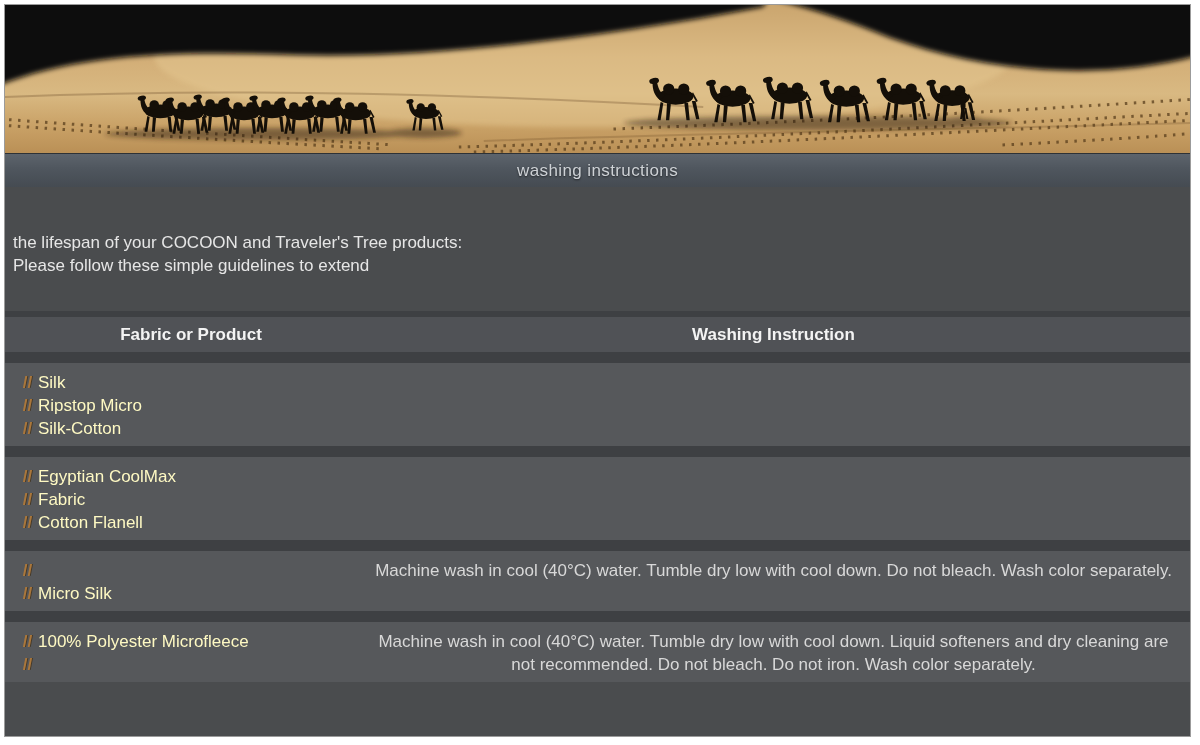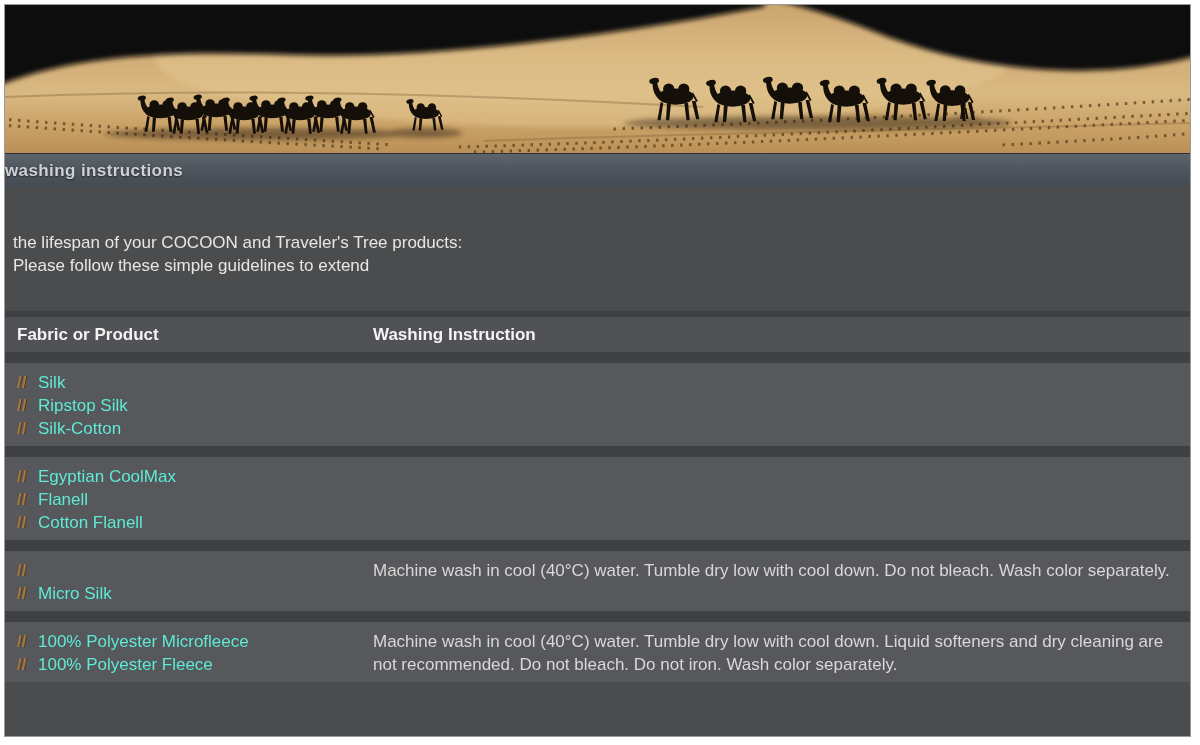--- a/index.html
+++ b/index.html
@@ -10,49 +10,49 @@
   }
   .content{
     position:absolute;top:4px;left:4px;width:1187px;height:733px;
     border:1px solid #9b9b9b;box-sizing:border-box;overflow:hidden;
     background:#4a4c4e;
   }
   
   .hero{width:100%;height:148px;display:block;background:#c9a066;}
   
   .title-bar{
-    height:34px;display:flex;align-items:center;justify-content:flex-start;
+    height:34px;display:flex;align-items:center;justify-content:center;
     background:linear-gradient(#5d646c 0%, #4f565e 45%, #454b52 100%);
-    border-top:1px solid #2e3236;box-sizing:border-box;font-weight:bold;
+    border-top:1px solid #2e3236;box-sizing:border-box;
   }
   .title-bar span{
     color:#ced2d6;font-size:17px;letter-spacing:.4px;
     text-shadow:0 1px 2px rgba(0,0,0,.55);
   }
   
   .page-body{background:#4a4c4e;padding:44px 0 0 0;}
   .intro{padding-left:8px;color:#e6e6e6;font-size:17px;line-height:23px;}
   
   .table-area{margin-top:34px;}
   .strip{height:6px;background:#3e4043;}
   .gap{height:11px;background:#3e4043;}
   .t-row{
     display:flex;background:#56585b;
-    padding:8px 0 6px 0;color:#dedede;font-size:17px;line-height:23px;
+    padding:8px 0 6px 0;color:#dedede;font-size:17px;line-height:23px;text-align:center;
   }
   .t-row.head{background:#505256;font-weight:bold;color:#f3f3f3;padding:6px 0;}
   .col-fabric{width:360px;flex:0 0 360px;box-sizing:border-box;padding-left:12px;}
   .col-instr{flex:1;box-sizing:border-box;padding-left:8px;padding-right:16px;color:#d8d8d8;}
   .t-row.head .col-instr{color:#f3f3f3;}
   .fabric-line{display:flex;}
   .slash{
     width:21px;flex:0 0 21px;color:#aa773c;font-weight:bold;
     text-shadow:1px 0 0 rgba(60,38,10,.6);
   }
-  .fabric-label{color:#5eead4;}
+  .fabric-label{color:#fef9c3;}
 </style>
 </head>
 <body>
 
 <div class="content">
 
   <svg class="hero" viewBox="0 0 1188 148" preserveAspectRatio="none" aria-hidden="true">
     <defs>
       <linearGradient id="sandg" x1="0" y1="0" x2="0" y2="1">
         <stop offset="0" stop-color="#b2854d"></stop>
@@ -153,41 +153,41 @@
       <div>
   <div class="t-row">
     <div class="col-fabric">
   <div class="fabric-line">
     <span class="slash">//</span>
     <span class="fabric-label">Silk</span>
   </div>
 
   <div class="fabric-line">
     <span class="slash">//</span>
-    <span class="fabric-label">Ripstop Silk</span>
+    <span class="fabric-label">Ripstop Micro</span>
   </div>
 
   <div class="fabric-line">
     <span class="slash">//</span>
     <span class="fabric-label">Silk-Cotton</span>
   </div>
 </div>
   </div>
   <div class="gap"></div>
 
   <div class="t-row">
     <div class="col-fabric">
   <div class="fabric-line">
     <span class="slash">//</span>
     <span class="fabric-label">Egyptian CoolMax</span>
   </div>
 
   <div class="fabric-line">
     <span class="slash">//</span>
-    <span class="fabric-label">Flanell</span>
+    <span class="fabric-label">Fabric</span>
   </div>
 
   <div class="fabric-line">
     <span class="slash">//</span>
     <span class="fabric-label">Cotton Flanell</span>
   </div>
 </div>
   </div>
   <div class="gap"></div>
 
@@ -208,21 +208,20 @@
 
   <div class="t-row">
     <div class="col-fabric">
   <div class="fabric-line">
     <span class="slash">//</span>
     <span class="fabric-label">100% Polyester Microfleece</span>
   </div>
 
   <div class="fabric-line">
     <span class="slash">//</span>
-    <span class="fabric-label">100% Polyester Fleece</span>
   </div>
 </div>
     <div class="col-instr">Machine wash in cool (40°C) water. Tumble dry low with cool down. Liquid softeners and dry cleaning are not recommended. Do not bleach. Do not iron. Wash color separately.</div>
   </div>
 
 </div>
     </div>
   </div>
 </div>
 

